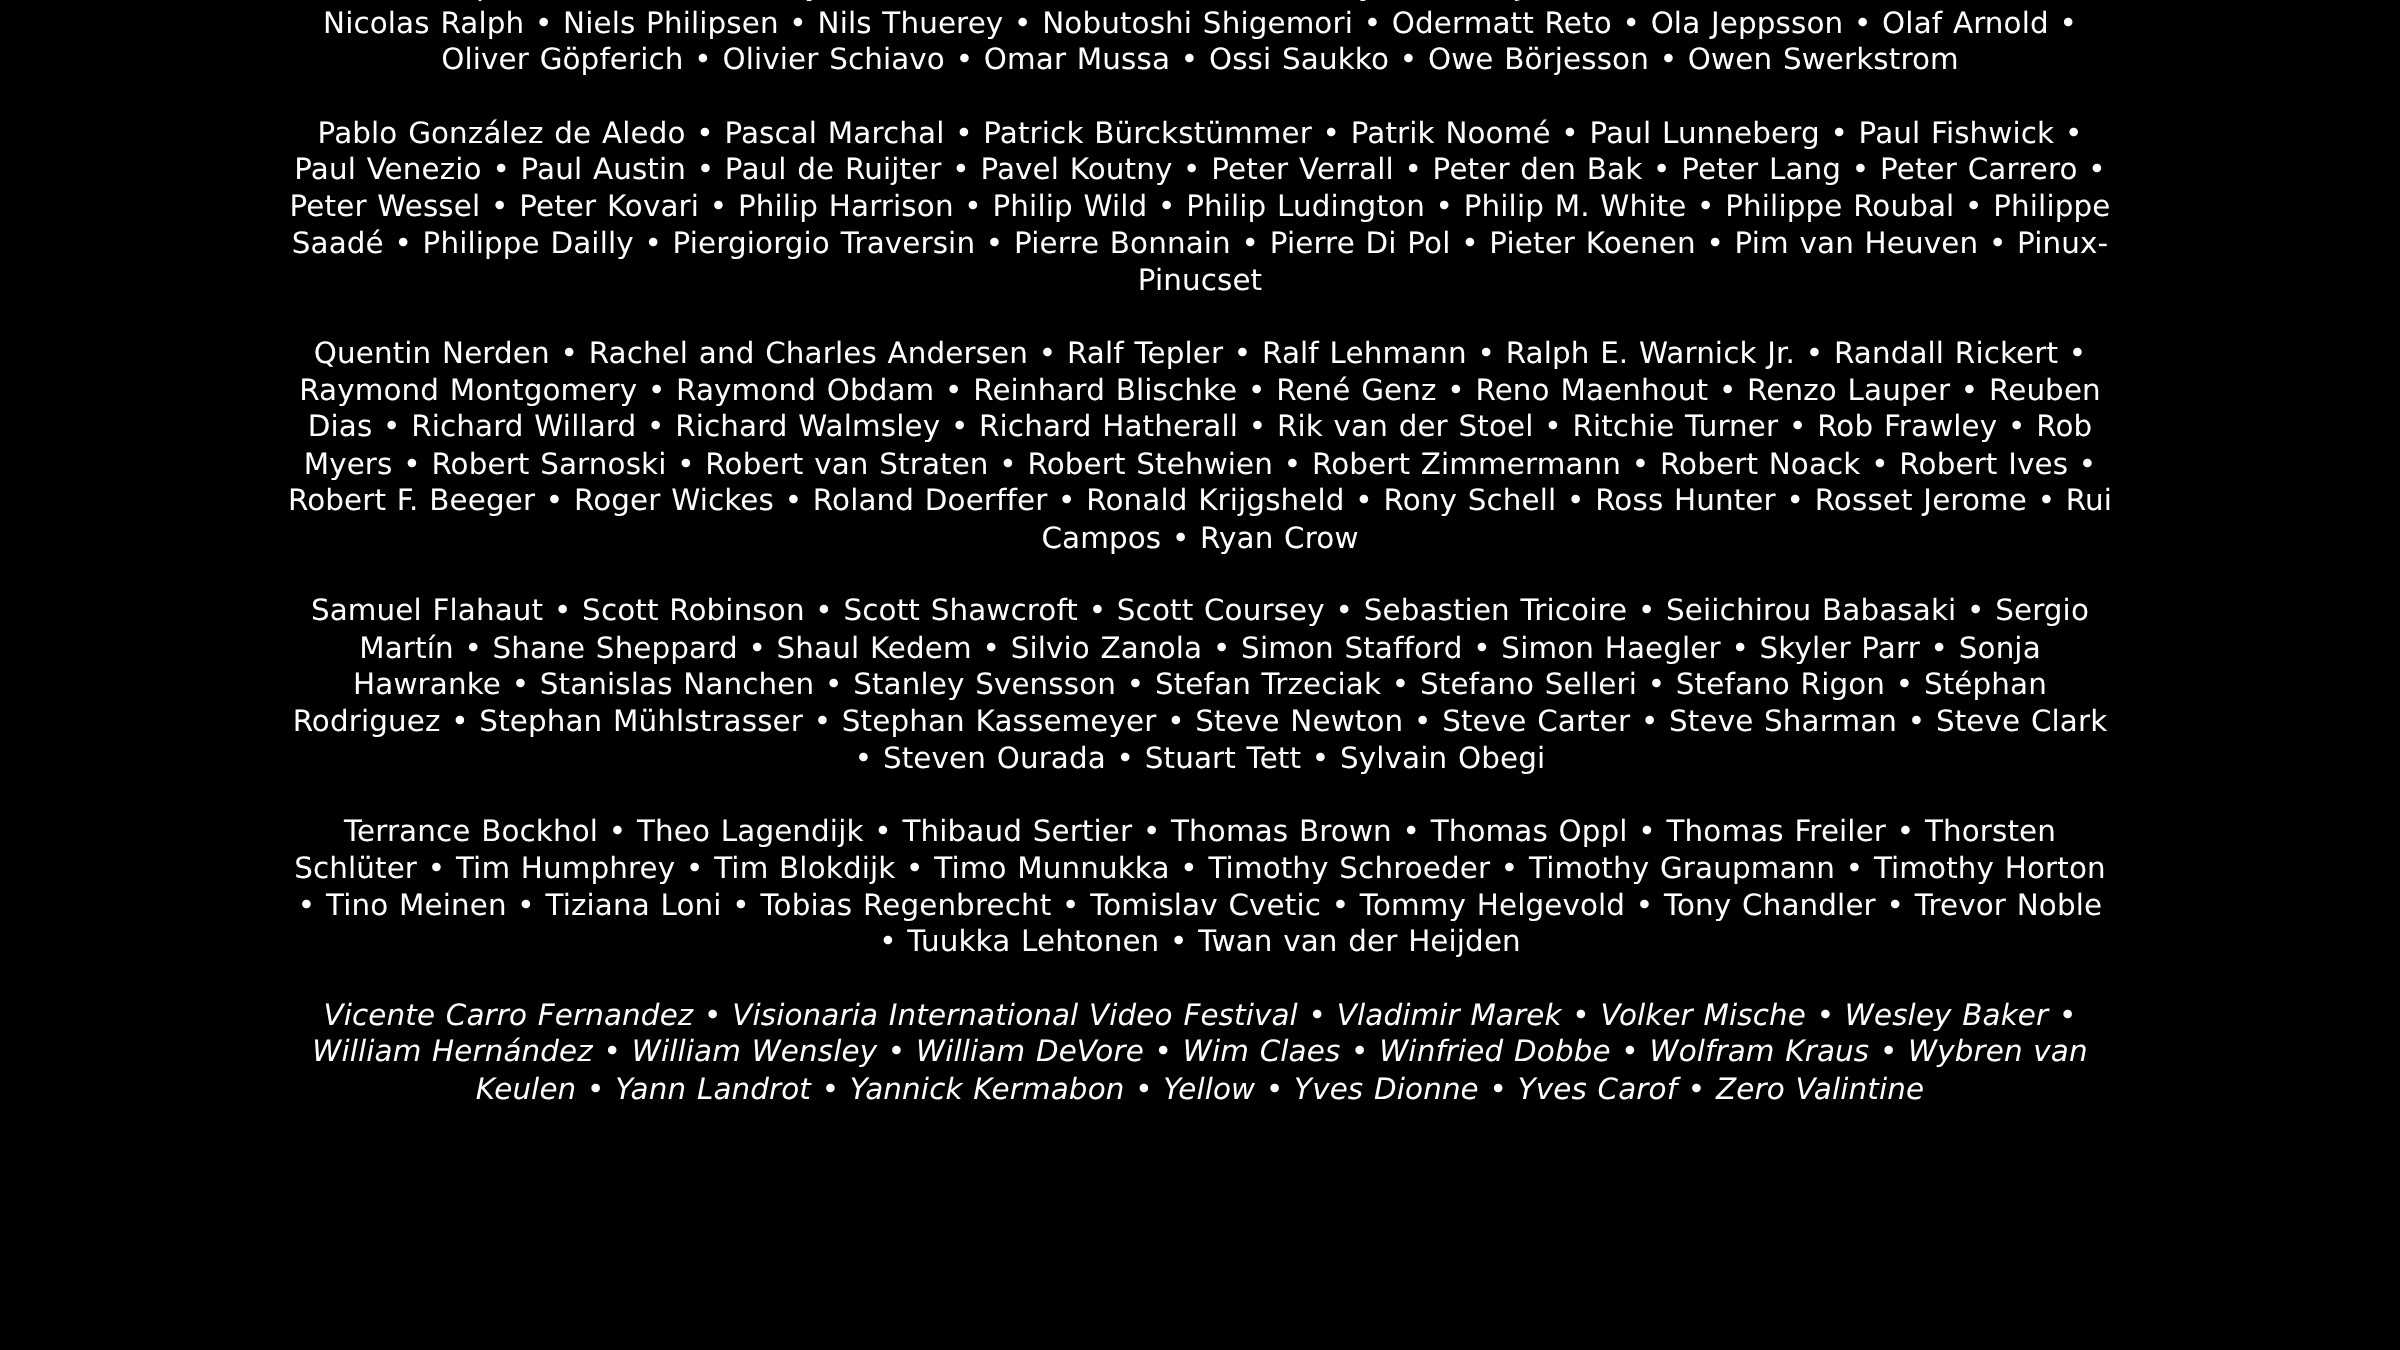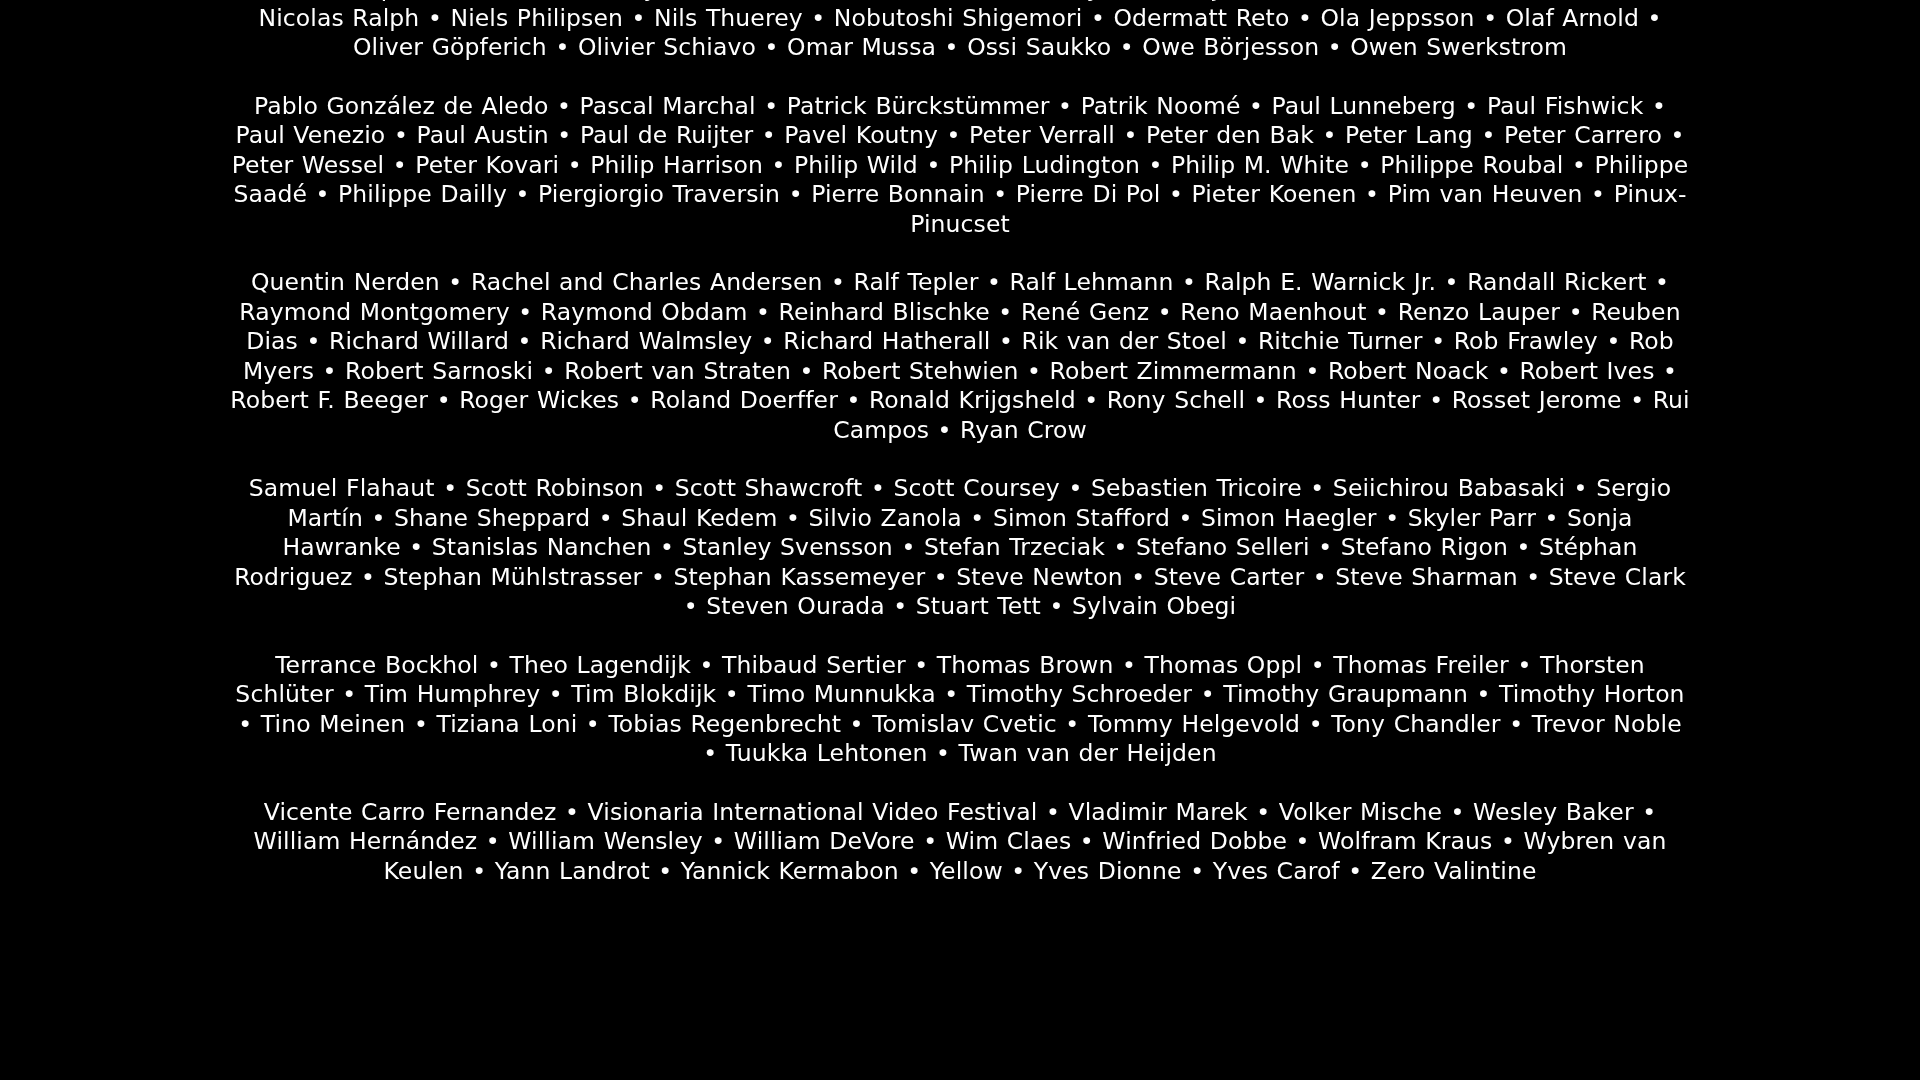--- a/index.html
+++ b/index.html
@@ -24,20 +24,21 @@
     text-align: center;
     font-size: 23.5px;
     line-height: 29.5px;
     letter-spacing: 0.1px;
     margin: 0 0 29px 0;
     color: #ffffff;
     word-spacing: 1px;
   }
   .credit-block:last-child {
     margin-bottom: 0;
+    font-style: italic;
   }
 </style>
 </head>
 <body>
 
 <div id="credits">
   <p class="credit-block">Nathan Hampson • Nathan Letwory • Nathaniel Shaw • Nicholas Londey • Nicola Jelmorini • Nicolas Morenas Chinchilla • Nicolas Ralph • Niels Philipsen • Nils Thuerey • Nobutoshi Shigemori • Odermatt Reto • Ola Jeppsson • Olaf Arnold • Oliver Göpferich • Olivier Schiavo • Omar Mussa • Ossi Saukko • Owe Börjesson • Owen Swerkstrom</p>
   <p class="credit-block">Pablo González de Aledo • Pascal Marchal • Patrick Bürckstümmer • Patrik Noomé • Paul Lunneberg • Paul Fishwick • Paul Venezio • Paul Austin • Paul de Ruijter • Pavel Koutny • Peter Verrall • Peter den Bak • Peter Lang • Peter Carrero • Peter Wessel • Peter Kovari • Philip Harrison • Philip Wild • Philip Ludington • Philip M. White • Philippe Roubal • Philippe Saadé • Philippe Dailly • Piergiorgio Traversin • Pierre Bonnain • Pierre Di Pol • Pieter Koenen • Pim van Heuven • Pinux-Pinucset</p>
   <p class="credit-block">Quentin Nerden • Rachel and Charles Andersen • Ralf Tepler • Ralf Lehmann • Ralph E. Warnick Jr. • Randall Rickert • Raymond Montgomery • Raymond Obdam • Reinhard Blischke • René Genz • Reno Maenhout • Renzo Lauper • Reuben Dias • Richard Willard • Richard Walmsley • Richard Hatherall • Rik van der Stoel • Ritchie Turner • Rob Frawley • Rob Myers • Robert Sarnoski • Robert van Straten • Robert Stehwien • Robert Zimmermann • Robert Noack • Robert Ives • Robert F. Beeger • Roger Wickes • Roland Doerffer • Ronald Krijgsheld • Rony Schell • Ross Hunter • Rosset Jerome • Rui Campos • Ryan Crow</p>
   <p class="credit-block">Samuel Flahaut • Scott Robinson • Scott Shawcroft • Scott Coursey • Sebastien Tricoire • Seiichirou Babasaki • Sergio Martín • Shane Sheppard • Shaul Kedem • Silvio Zanola • Simon Stafford • Simon Haegler • Skyler Parr • Sonja Hawranke • Stanislas Nanchen • Stanley Svensson • Stefan Trzeciak • Stefano Selleri • Stefano Rigon • Stéphan Rodriguez • Stephan Mühlstrasser • Stephan Kassemeyer • Steve Newton • Steve Carter • Steve Sharman • Steve Clark • Steven Ourada • Stuart Tett • Sylvain Obegi</p>

